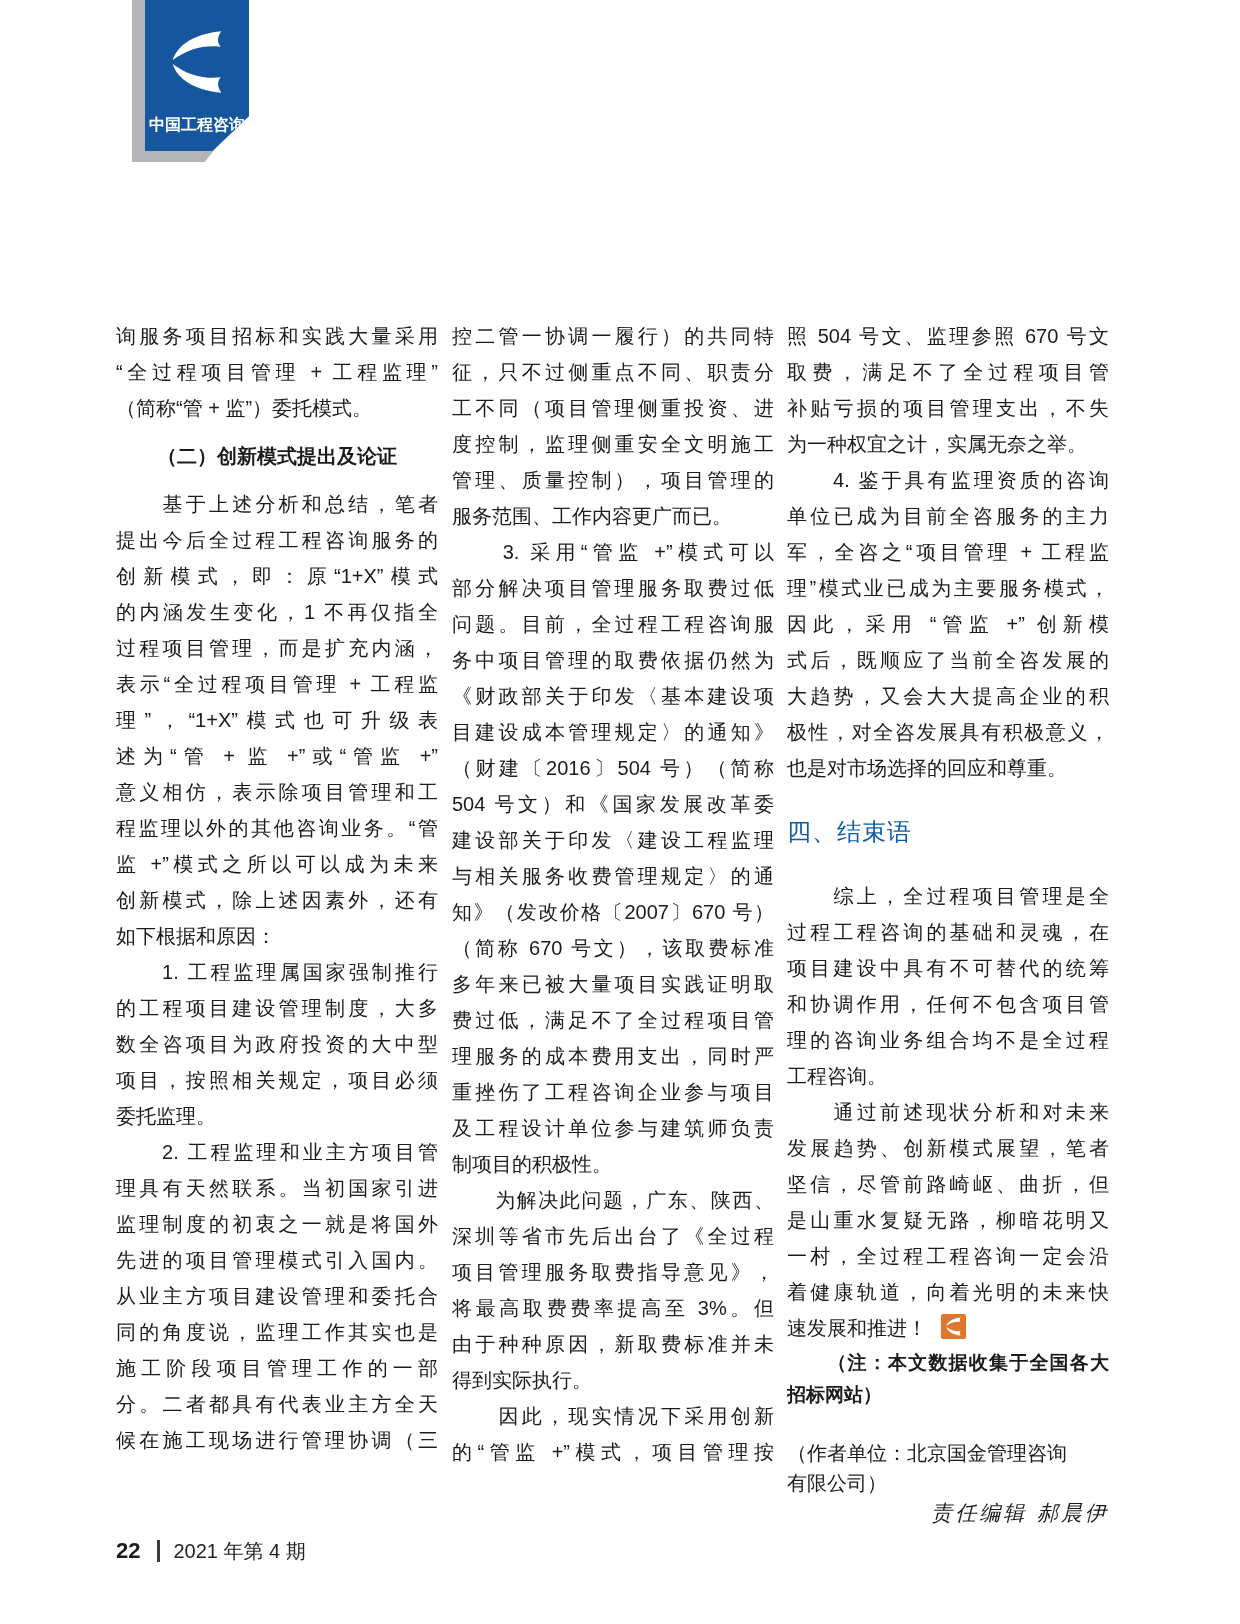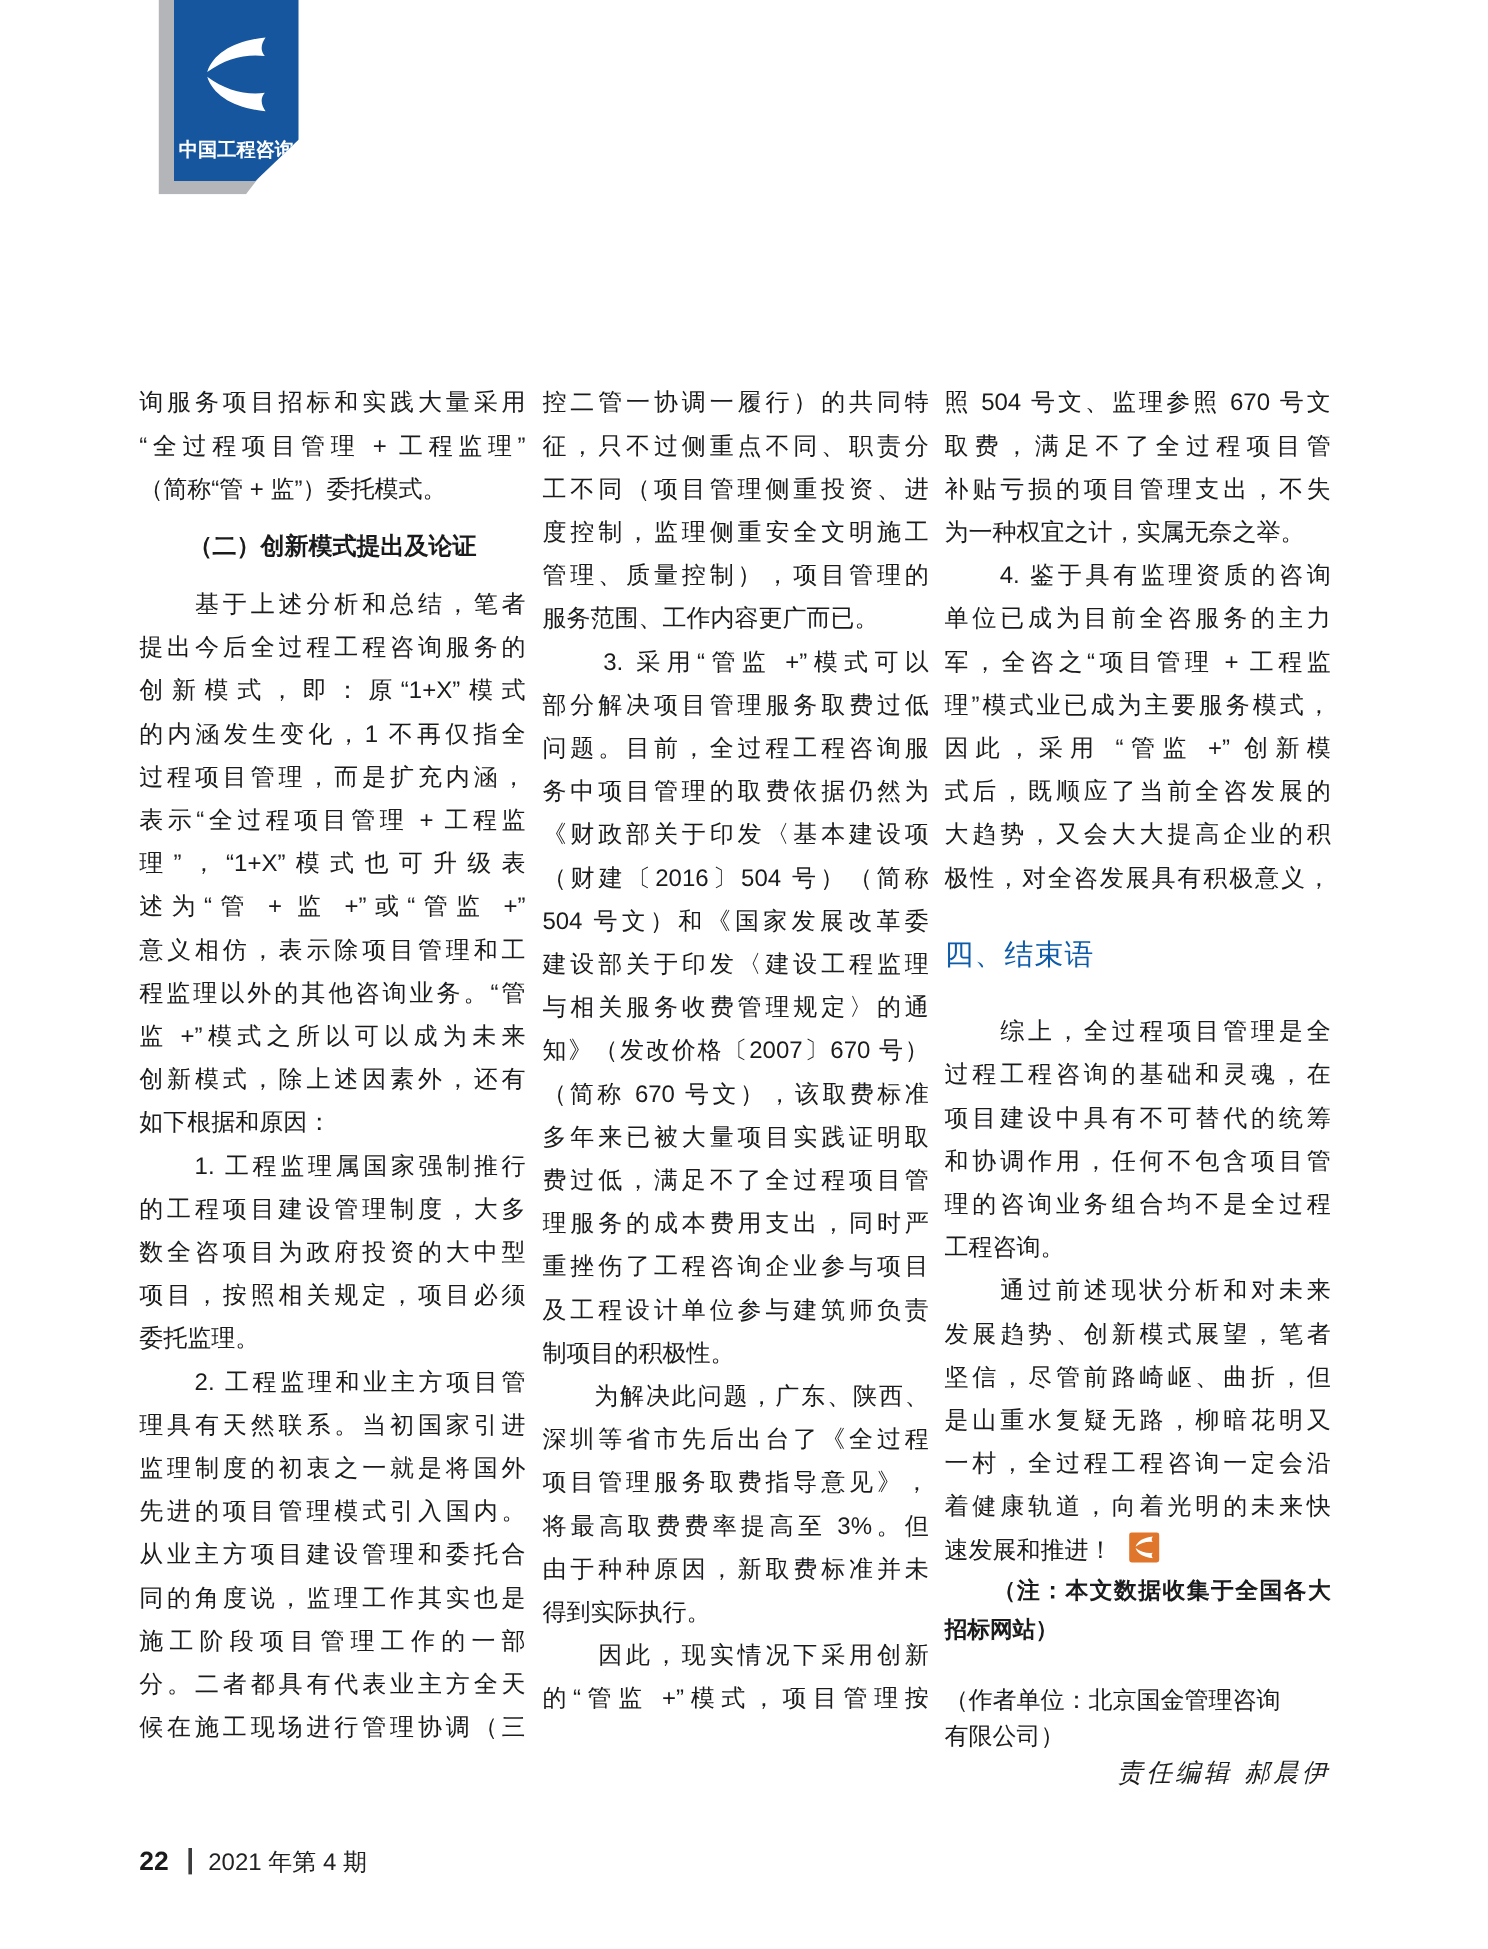--- a/index.html
+++ b/index.html
@@ -96,20 +96,21 @@
       <div class="ln">征，只不过侧重点不同、职责分</div>
       <div class="ln">工不同（项目管理侧重投资、进</div>
       <div class="ln">度控制，监理侧重安全文明施工</div>
       <div class="ln">管理、质量控制），项目管理的</div>
       <div class="ln end">服务范围、工作内容更广而已。</div>
       <div class="ln">　　3. 采用“管监 +”模式可以</div>
       <div class="ln">部分解决项目管理服务取费过低</div>
       <div class="ln">问题。目前，全过程工程咨询服</div>
       <div class="ln">务中项目管理的取费依据仍然为</div>
       <div class="ln">《财政部关于印发〈基本建设项</div>
+      <div class="ln">目建设成本管理规定〉的通知》</div>
       <div class="ln">（财建〔2016〕504 号）（简称</div>
       <div class="ln">504 号文）和《国家发展改革委</div>
       <div class="ln">建设部关于印发〈建设工程监理</div>
       <div class="ln">与相关服务收费管理规定〉的通</div>
       <div class="ln">知》（发改价格〔2007〕670 号）</div>
       <div class="ln">（简称 670 号文），该取费标准</div>
       <div class="ln">多年来已被大量项目实践证明取</div>
       <div class="ln">费过低，满足不了全过程项目管</div>
       <div class="ln">理服务的成本费用支出，同时严</div>
       <div class="ln">重挫伤了工程咨询企业参与项目</div>
@@ -130,20 +131,21 @@
       <div class="ln">补贴亏损的项目管理支出，不失</div>
       <div class="ln end">为一种权宜之计，实属无奈之举。</div>
       <div class="ln">　　4. 鉴于具有监理资质的咨询</div>
       <div class="ln">单位已成为目前全咨服务的主力</div>
       <div class="ln">军，全咨之“项目管理 + 工程监</div>
       <div class="ln">理”模式业已成为主要服务模式，</div>
       <div class="ln">因此，采用 “管监 +” 创新模</div>
       <div class="ln">式后，既顺应了当前全咨发展的</div>
       <div class="ln">大趋势，又会大大提高企业的积</div>
       <div class="ln">极性，对全咨发展具有积极意义，</div>
+      <div class="ln end">也是对市场选择的回应和尊重。</div>
       <div class="ln h2">四、结束语</div>
       <div class="ln">　　综上，全过程项目管理是全</div>
       <div class="ln">过程工程咨询的基础和灵魂，在</div>
       <div class="ln">项目建设中具有不可替代的统筹</div>
       <div class="ln">和协调作用，任何不包含项目管</div>
       <div class="ln">理的咨询业务组合均不是全过程</div>
       <div class="ln end">工程咨询。</div>
       <div class="ln">　　通过前述现状分析和对未来</div>
       <div class="ln">发展趋势、创新模式展望，笔者</div>
       <div class="ln">坚信，尽管前路崎岖、曲折，但</div>

